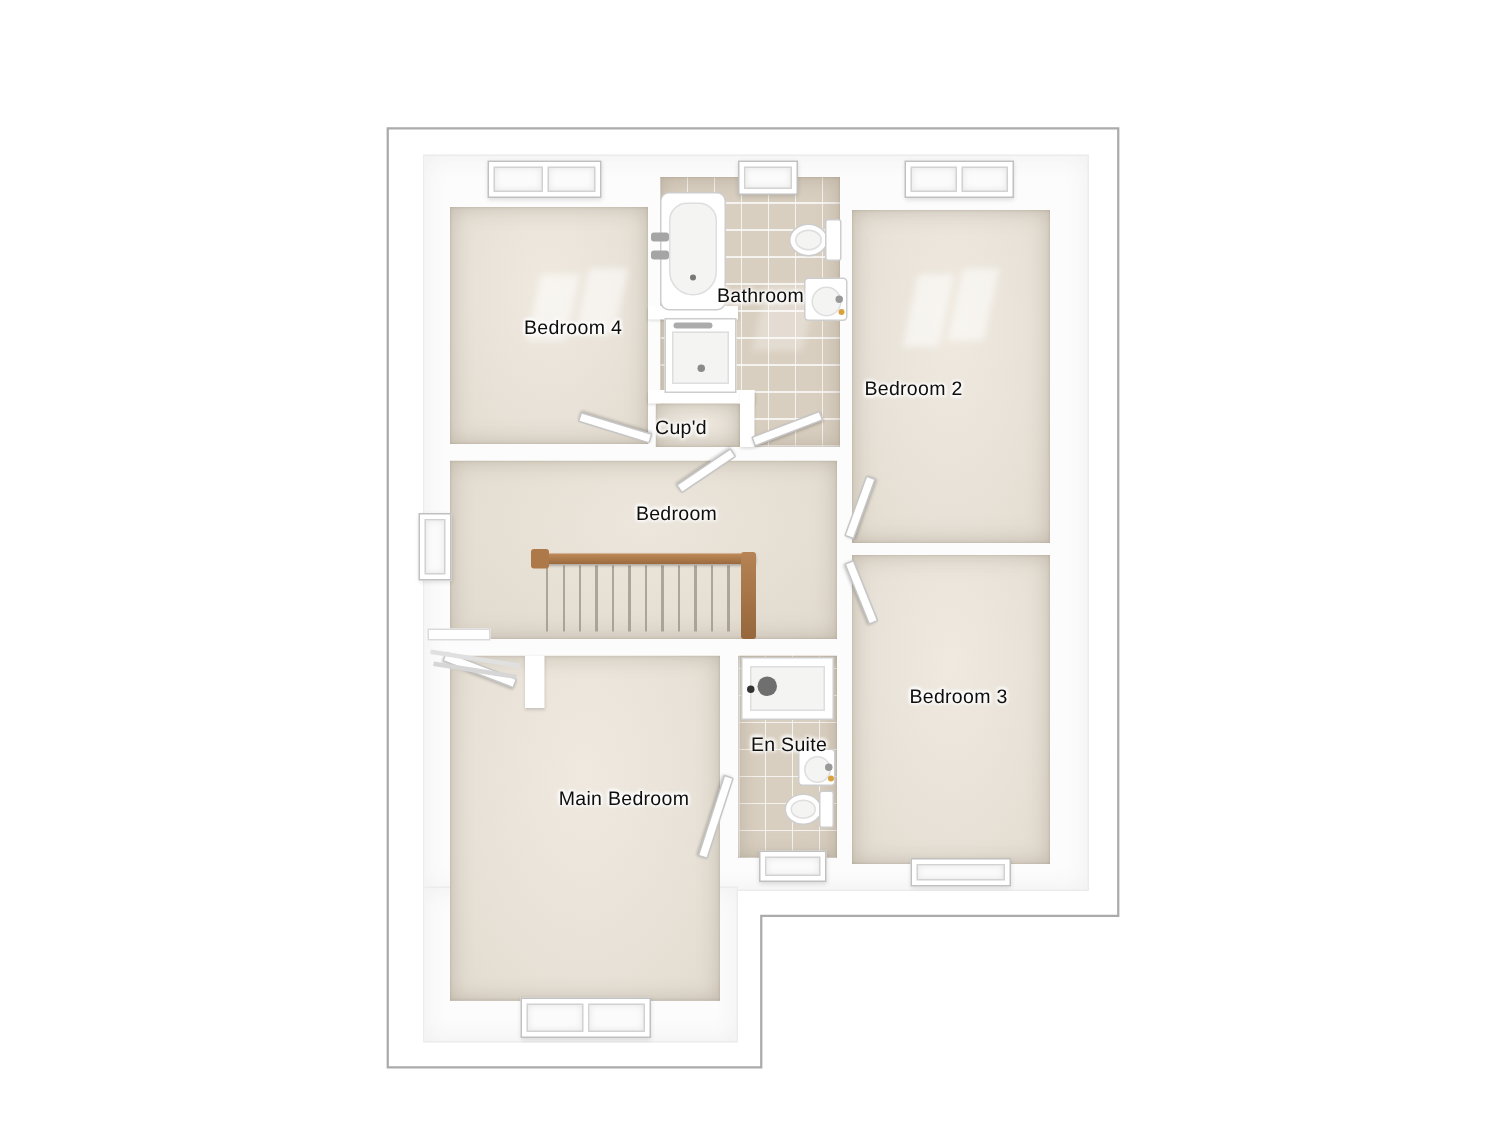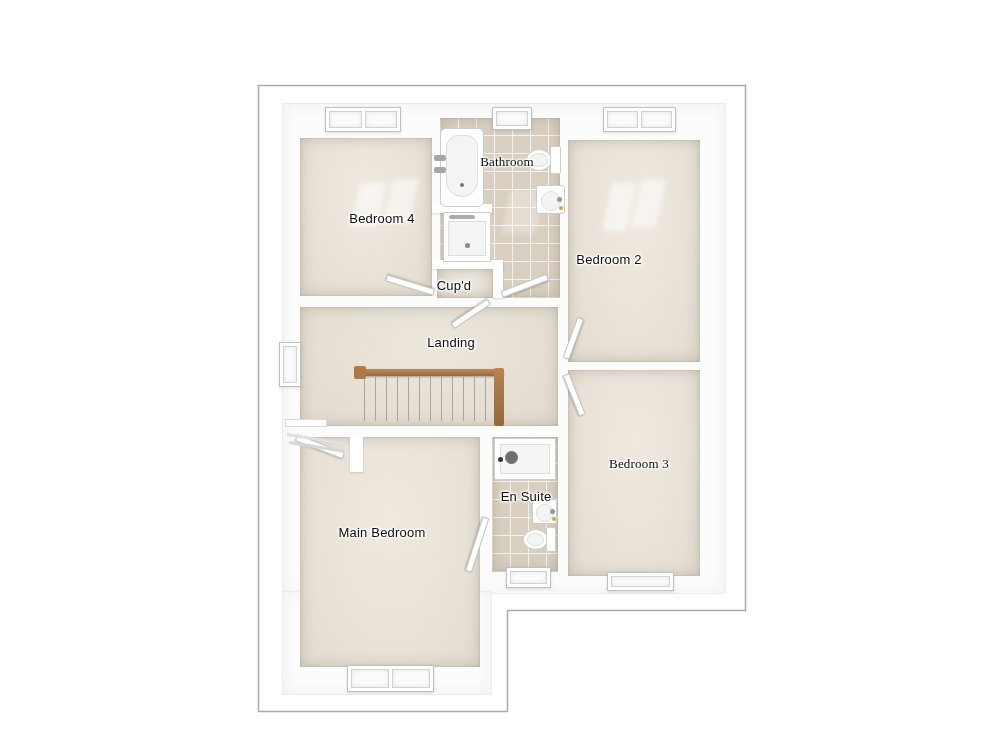--- a/index.html
+++ b/index.html
@@ -138,21 +138,21 @@
     <div class="fx-inner" style="left:3px;top:4px;width:16px;height:16px;border-radius:50%;"></div>
     <div class="dot" style="right:1px;top:9px;width:5px;height:5px;background:#999;"></div>
     <div class="dot" style="right:0px;top:17px;width:4px;height:4px;background:#d9a23c;"></div>
   </div>
   <div class="fx" style="left:523px;top:529px;width:25px;height:21px;border-radius:50%;">
     <div class="fx-inner" style="left:3px;top:3px;right:3px;bottom:3px;border-radius:50%;"></div>
   </div>
   <div class="fx" style="left:546px;top:527px;width:10px;height:25px;border-radius:2px;"></div>
 
   <div class="label" style="left:382px;top:218px;">Bedroom 4</div>
-  <div class="label" style="left:507px;top:162px;font-family:Liberation Serif, serif;">Bathroom</div>
+  <div class="label" style="left:507px;top:197px;">Bathroom</div>
   <div class="label" style="left:609px;top:259px;">Bedroom 2</div>
   <div class="label" style="left:454px;top:285px;">Cup'd</div>
-  <div class="label" style="left:451px;top:342px;">Landing</div>
-  <div class="label" style="left:639px;top:464px;font-family:Liberation Serif, serif;">Bedroom 3</div>
+  <div class="label" style="left:451px;top:342px;">Bedroom</div>
+  <div class="label" style="left:639px;top:464px;">Bedroom 3</div>
   <div class="label" style="left:526px;top:496px;">En Suite</div>
-  <div class="label" style="left:382px;top:532px;">Main Bedroom</div>
+  <div class="label" style="left:416px;top:532px;">Main Bedroom</div>
 
 </div>
 
 </body></html>

